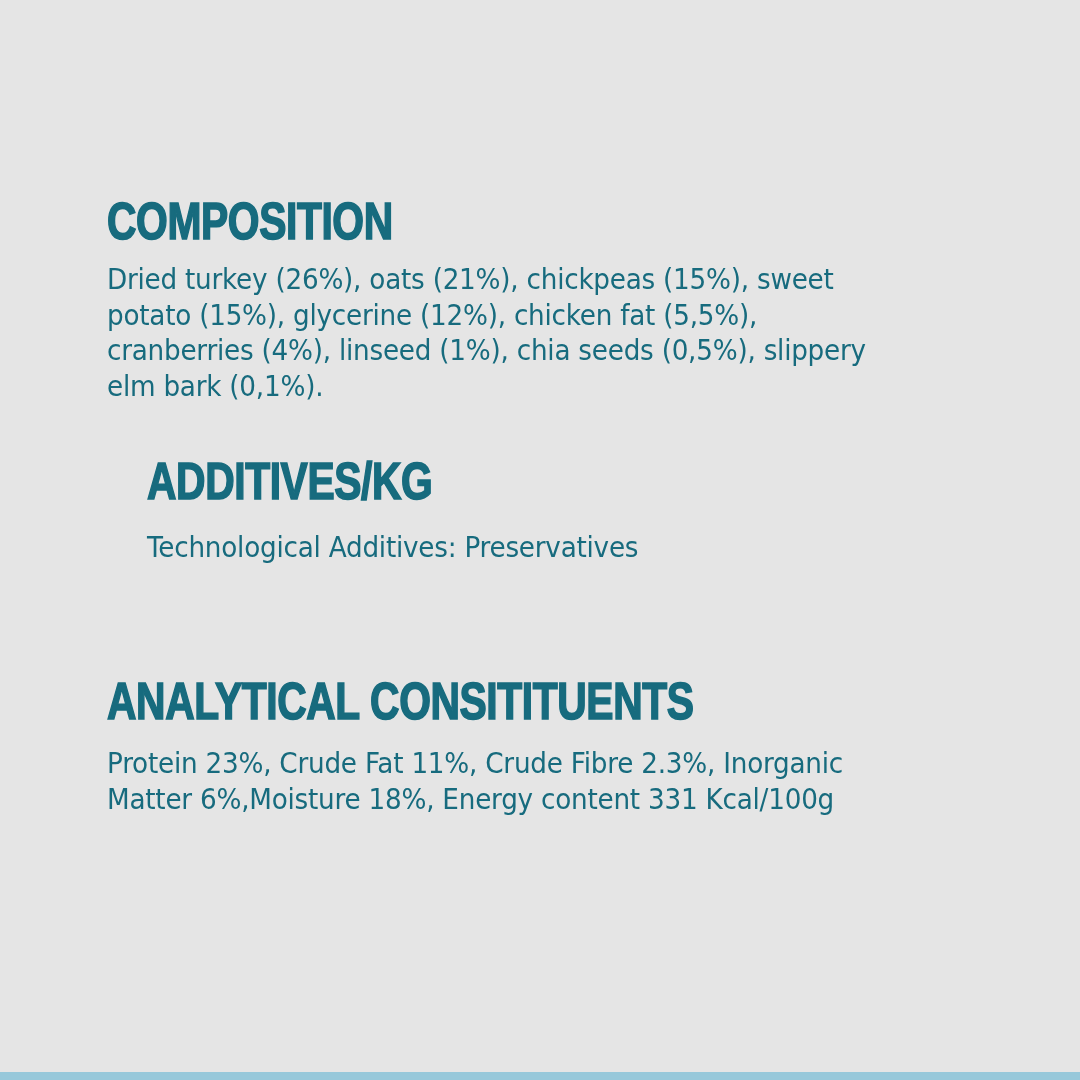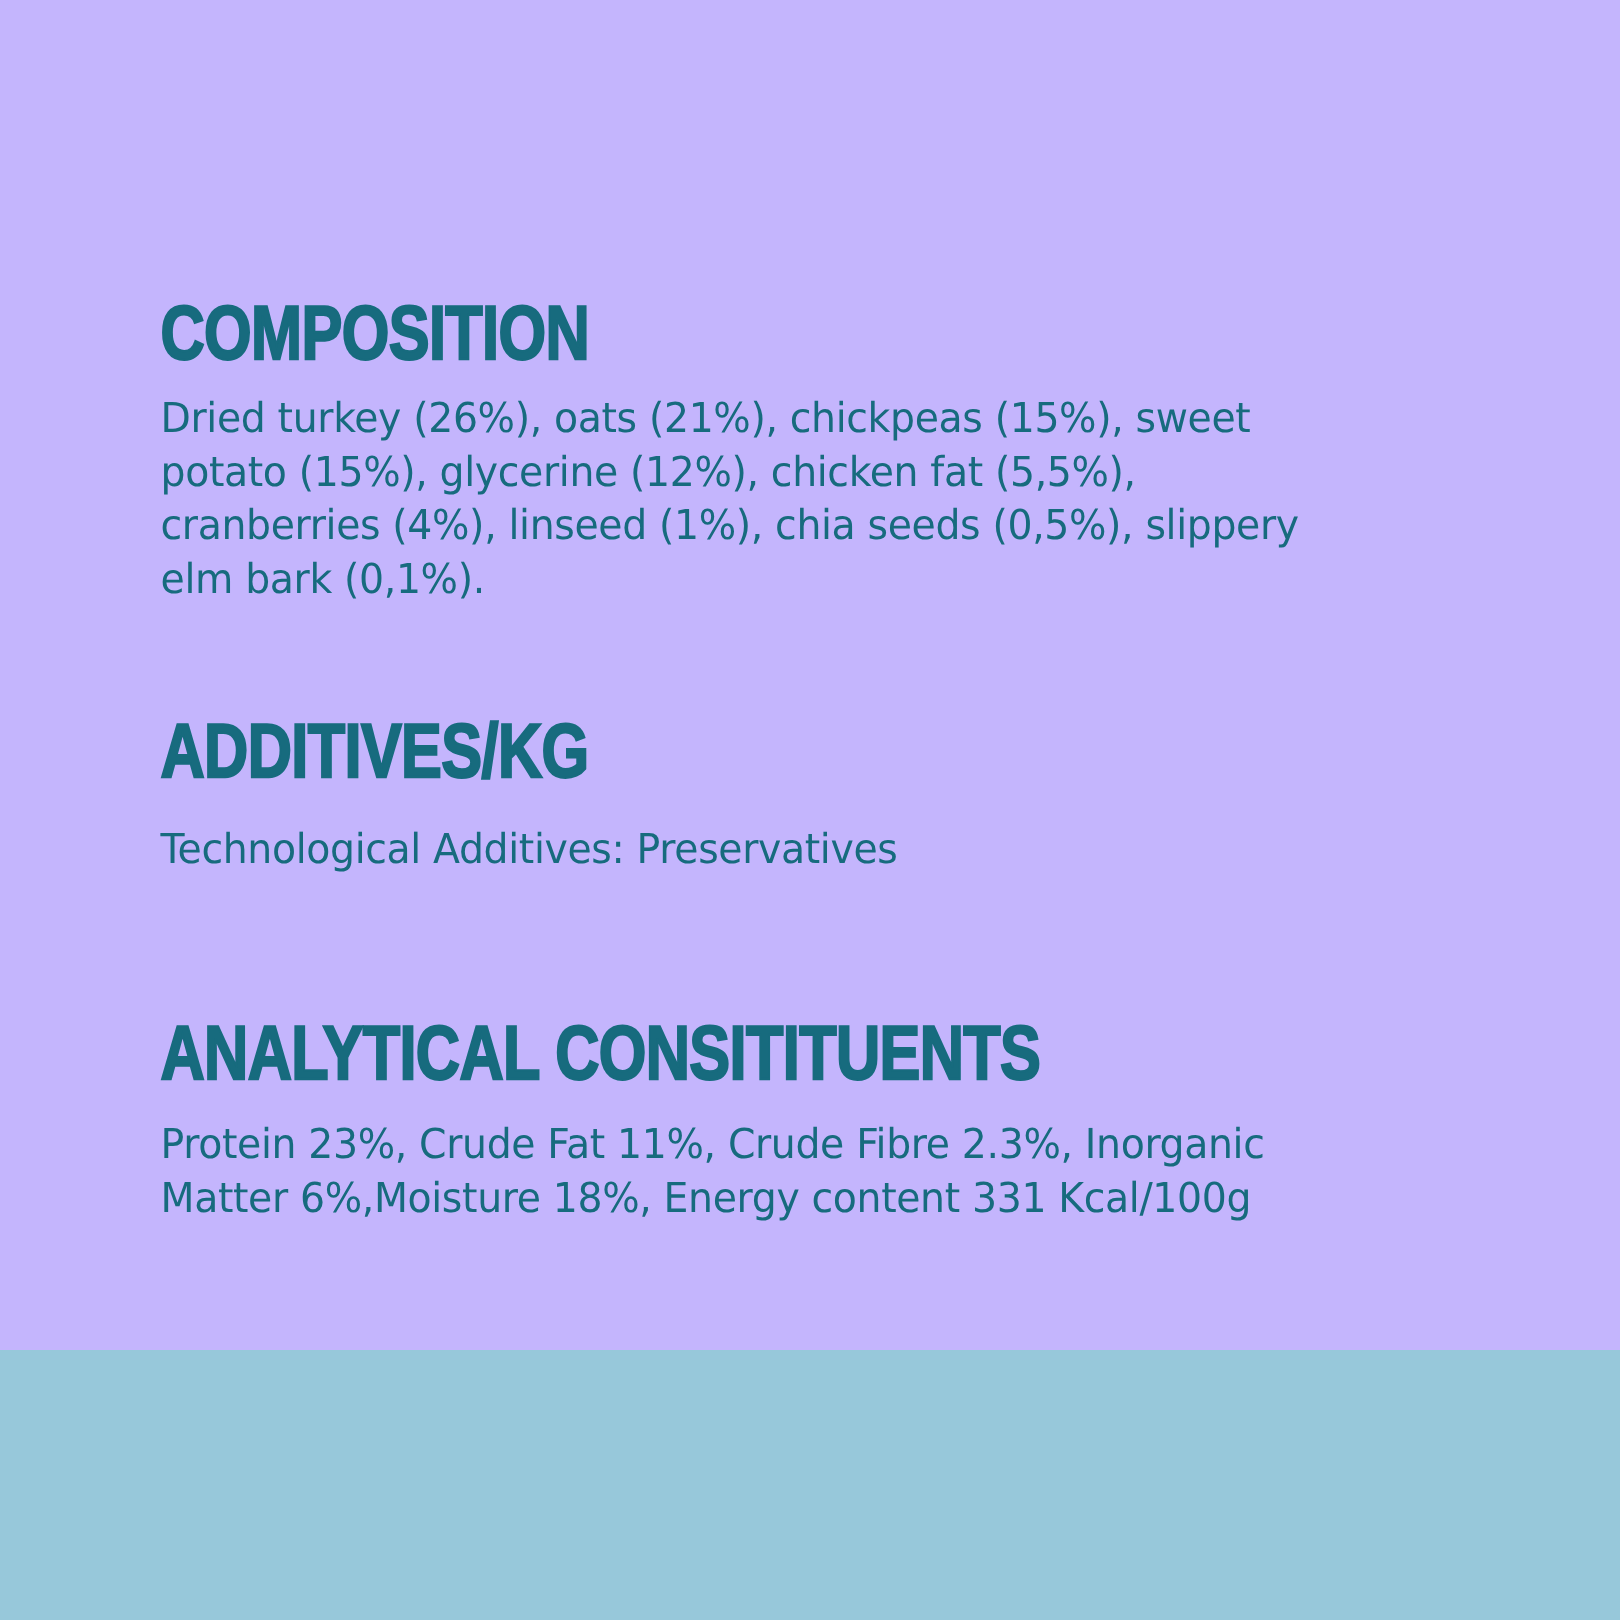--- a/index.html
+++ b/index.html
@@ -10,33 +10,33 @@
     width: 1080px;
     height: 1080px;
     background: #97c8da;
     font-family: "DejaVu Sans", sans-serif;
     overflow: hidden;
   }
 
   .label-panel {
     position: relative;
     width: 1080px;
-    height: 900px;
-    background: #c4b5fd;
+    height: 1072px;
+    background: #e5e5e5;
     box-sizing: border-box;
   }
 
   .section {
     position: absolute;
     left: 107px;
     width: 830px;
   }
 
   #section-composition { top: 196px; }
-  #section-additives   { top: 475px; }
+  #section-additives   { top: 456px; margin-left: 40px; }
   #section-analytical  { top: 676px; }
 
   .section-heading {
     color: #176b7e;
     font-family: "Liberation Sans Narrow", "Liberation Sans", sans-serif;
     font-weight: 700;
     font-size: 51px;
     line-height: 1.02;
     letter-spacing: -0.5px;
     text-transform: uppercase;

